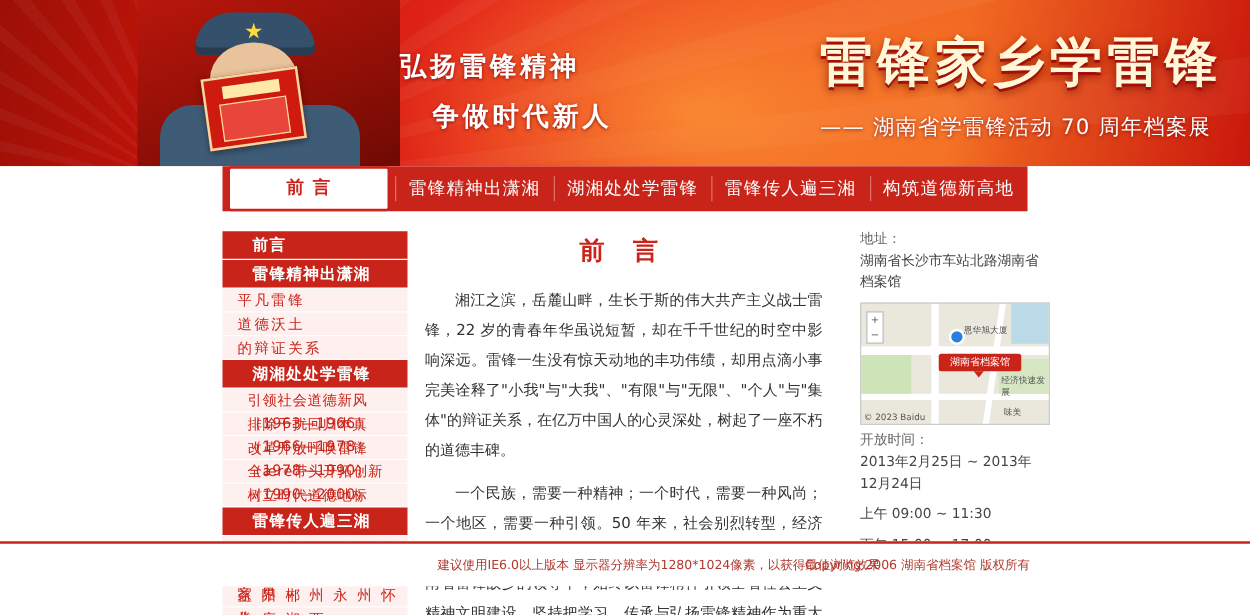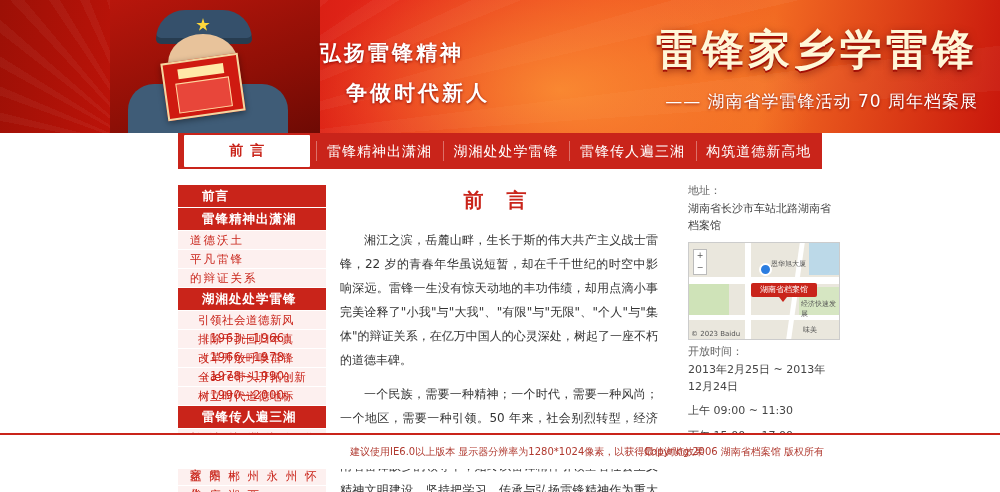--- a/index.html
+++ b/index.html
@@ -58,21 +58,21 @@
   .photo .book em{
     display:block;margin:4px auto 0;width:52px;height:28px;background:#e8463a;border:1px solid #ffd9a0;
   }
   .slogan{
     position:absolute;left:320px;top:34px;color:#fff;font-size:21px;font-weight:bold;
     letter-spacing:3px;text-shadow:0 1px 3px rgba(120,0,0,.8);line-height:1.9;
     font-family:"DejaVu Sans","Liberation Sans",sans-serif;
   }
   .slogan .l2{margin-left:26px;display:block;}
   .maintitle{
-    position:absolute;right:22px;top:22px;text-align:right;
+    position:absolute;right:22px;top:22px;text-align:left;
   }
   .maintitle .t1{
     font-size:42px;font-weight:bold;color:#fff7d8;letter-spacing:4px;
     text-shadow:0 2px 0 #a41007, 0 3px 8px rgba(90,0,0,.7);
     font-family:"DejaVu Sans","Liberation Sans",sans-serif;
   }
   .maintitle .t2{
     margin-top:12px;font-size:17px;color:#fff;letter-spacing:1px;
     text-shadow:0 1px 3px rgba(120,0,0,.8);
     font-family:"DejaVu Sans","Liberation Sans",sans-serif;
@@ -210,22 +210,22 @@
       <div class="item">构筑道德新高地</div>
     </div>
   </div>
 
   <div class="content">
 
     <div class="sidebar">
       <div class="sb-head">前言</div>
 
       <div class="sb-head">雷锋精神出潇湘</div>
+      <div class="sb-sub wide">平凡雷锋</div>
       <div class="sb-sub wide">道德沃土</div>
-      <div class="sb-sub wide">平凡雷锋</div>
       <div class="sb-sub wide">的辩证关系</div>
 
       <div class="sb-head">湖湘处处学雷锋</div>
       <div class="sb-sub">引领社会道德新风（1963—1966）</div>
       <div class="sb-sub">排除干扰回归本真（1966—1978）</div>
       <div class="sb-sub">改革开放呼唤雷锋（1978—1990）</div>
       <div class="sb-sub">全ære带头开拓创新（1990—2000）</div>
       <div class="sb-sub">树立时代道德地标（2000—2013）</div>
 
       <div class="sb-head">雷锋传人遍三湘</div>

